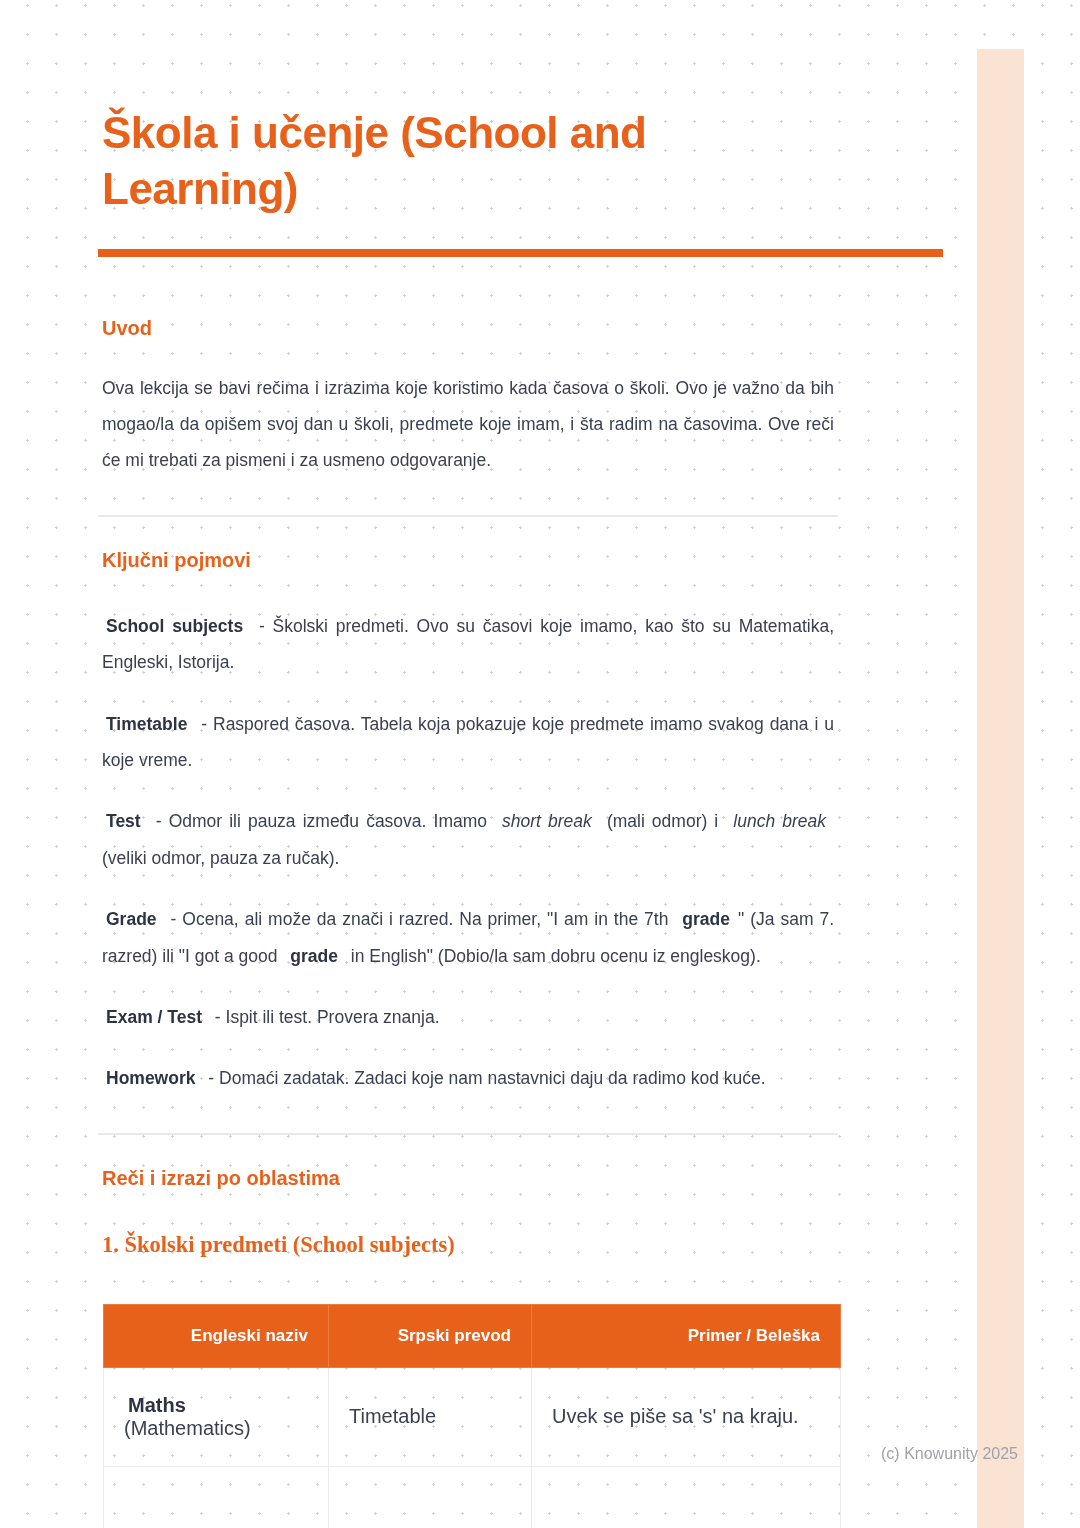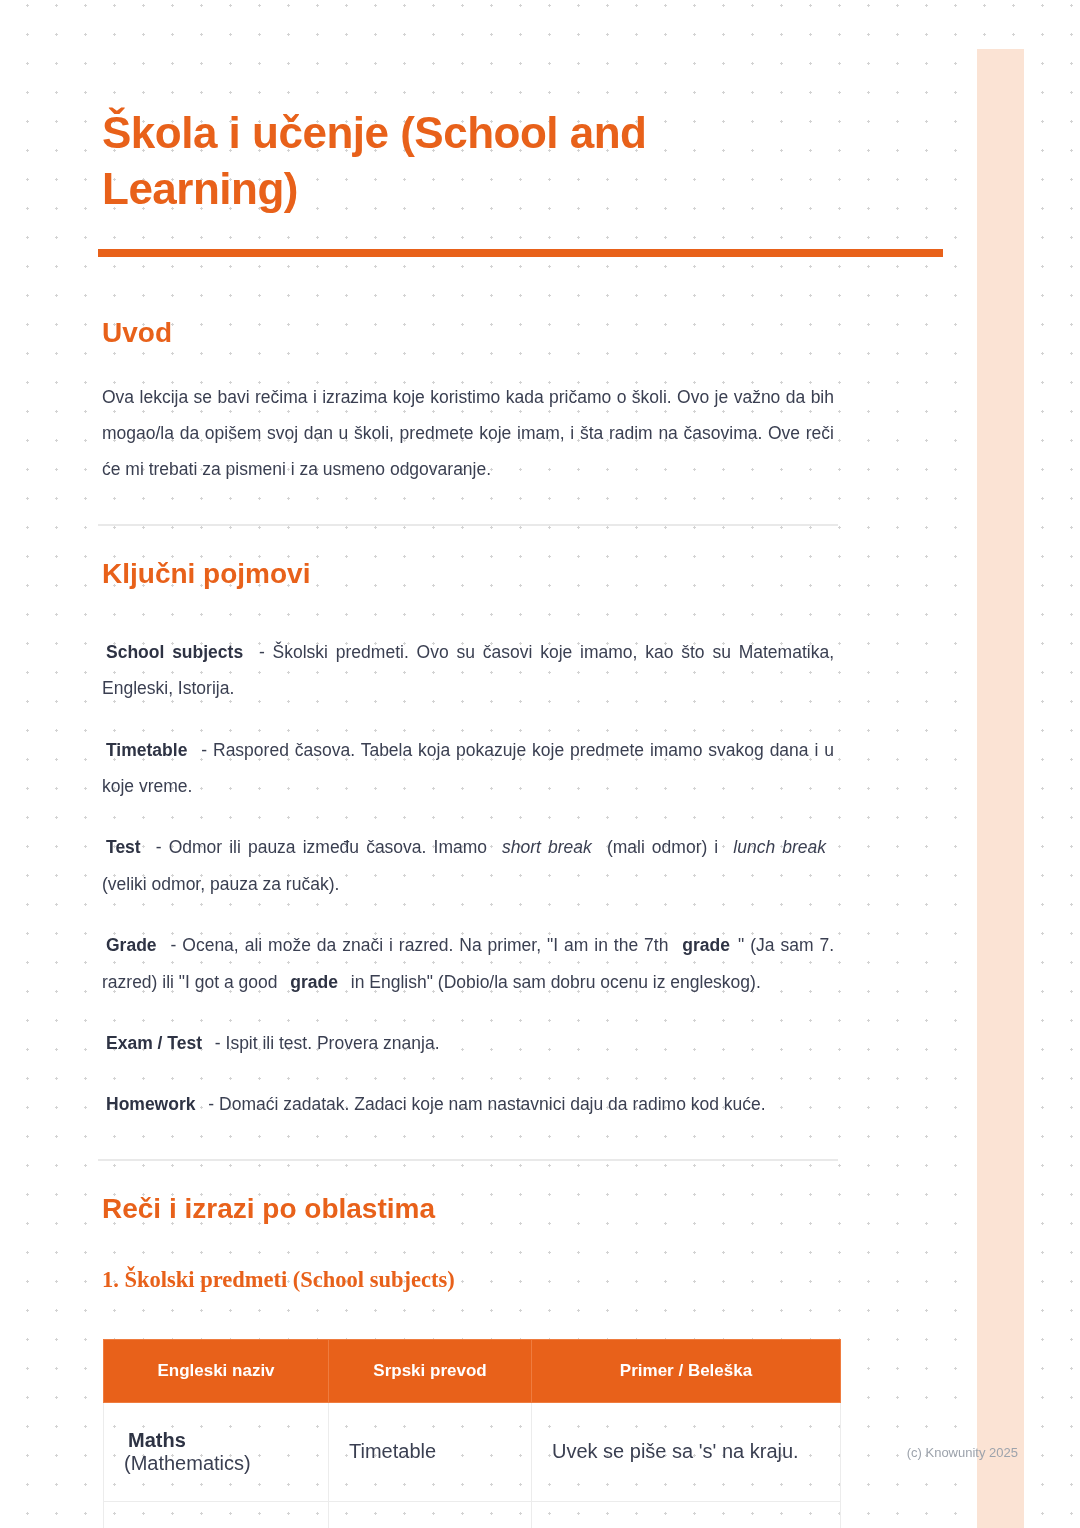--- a/index.html
+++ b/index.html
@@ -41,21 +41,21 @@
     color: #e8611a;
   }
   .title-rule {
     width: 845px;
     height: 7px;
     background: #e8611a;
     margin-top: 27px;
   }
   h2.section-heading {
     margin-top: 56px;
-    font-size: 28px;
+    font-size: 20px;
     font-weight: 700;
     color: #e8611a;
   }
   hr.divider {
     border: none;
     border-top: 2px solid #e9e9e9;
     margin: 32px 0 0;
     width: 740px;
   }
   hr.divider + h2.section-heading { margin-top: 20px; }
@@ -63,21 +63,21 @@
     margin-top: 22px;
     width: 740px;
     font-size: 17.5px;
     line-height: 2.08;
     color: #3a3f51;
     text-align: justify;
   }
   p.term {
     margin-top: 17px;
   }
-  h2.section-heading + p.term { margin-top: 36px; }
+  h2.section-heading + p.term { margin-top: 28px; }
   p.term strong { font-weight: 700; color: #2e3344; }
   p.term em { font-style: italic; }
   h3.sub-heading {
     margin-top: 34px;
     font-size: 22.5px;
     font-weight: 700;
     color: #e8611a;
     font-family: Liberation Serif, serif;
   }
   table.vocab-table {
@@ -85,57 +85,57 @@
     margin-left: 5px;
     width: 737px;
     border-collapse: collapse;
     table-layout: fixed;
   }
   table.vocab-table th {
     background: #e8611a;
     color: #ffffff;
     font-size: 17px;
     font-weight: 700;
-    text-align: center;
+    text-align: right;
     padding: 21px 20px;
     border: 1px solid #ef7c3f;
   }
   table.vocab-table col.c1 { width: 225px; }
   table.vocab-table col.c2 { width: 203px; }
   table.vocab-table col.c3 { width: 309px; }
   table.vocab-table td {
     font-size: 20px;
     color: #3a3f51;
     padding: 26px 20px;
     border: 1px solid #ececec;
     vertical-align: middle;
   }
   table.vocab-table td strong { font-weight: 700; color: #2e3344; }
   tr.empty-row td { height: 92px; padding: 0; }
   .footer-credit {
     position: absolute;
     top: 1437px;
     right: 62px;
-    font-size: 13px;
+    font-size: 16px;
     color: #9da3ac;
     z-index: 3;
   }
 </style>
 </head>
 <body>
 
 <div class="page">
   <div class="side-strip"></div>
 
   <div class="content">
     <h1 class="doc-title">Škola i učenje (School and Learning)</h1>
     <div class="title-rule"></div>
 
     <h2 class="section-heading">Uvod</h2>
-    <p class="body-text">Ova lekcija se bavi rečima i izrazima koje koristimo kada pričamo o školi. Ovo je važno da bih mogao/la da opišem svoj dan u školi, predmete koje imam, i šta radim na časovima. Ove reči će mi trebati za pismeni i za usmeno odgovaranje.</p>
+    <p class="body-text">Ova lekcija se bavi rečima i izrazima koje koristimo kada časova o školi. Ovo je važno da bih mogao/la da opišem svoj dan u školi, predmete koje imam, i šta radim na časovima. Ove reči će mi trebati za pismeni i za usmeno odgovaranje.</p>
 
     <hr class="divider">
 
     <h2 class="section-heading">Ključni pojmovi</h2>
 
     <p class="body-text term"><strong>School subjects</strong><span> - Školski predmeti. Ovo su časovi koje imamo, kao što su Matematika, Engleski, Istorija.</span></p>
 
     <p class="body-text term"><strong>Timetable</strong><span> - Raspored časova. Tabela koja pokazuje koje predmete imamo svakog dana i u koje vreme.</span></p>
 
     <p class="body-text term"><strong>Test</strong><span> - Odmor ili pauza između časova. Imamo </span><em>short break</em><span> (mali odmor) i </span><em>lunch break</em><span> (veliki odmor, pauza za ručak).</span></p>

